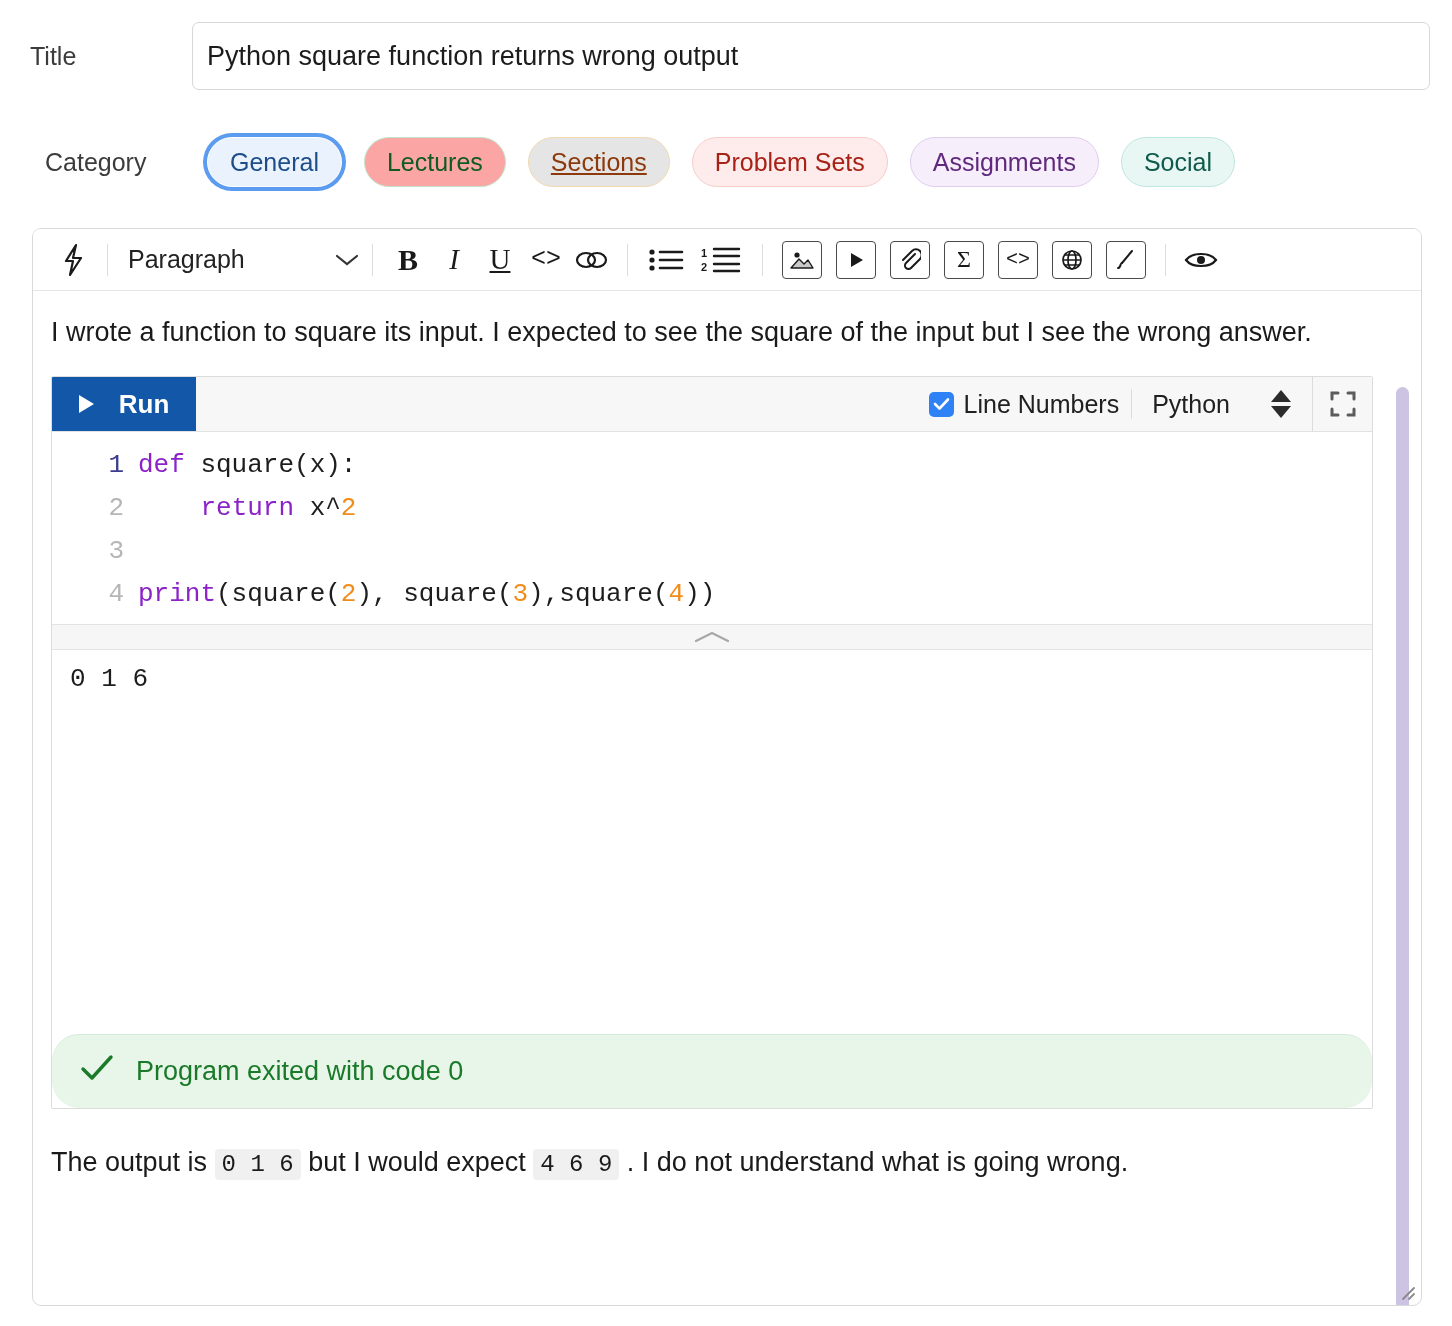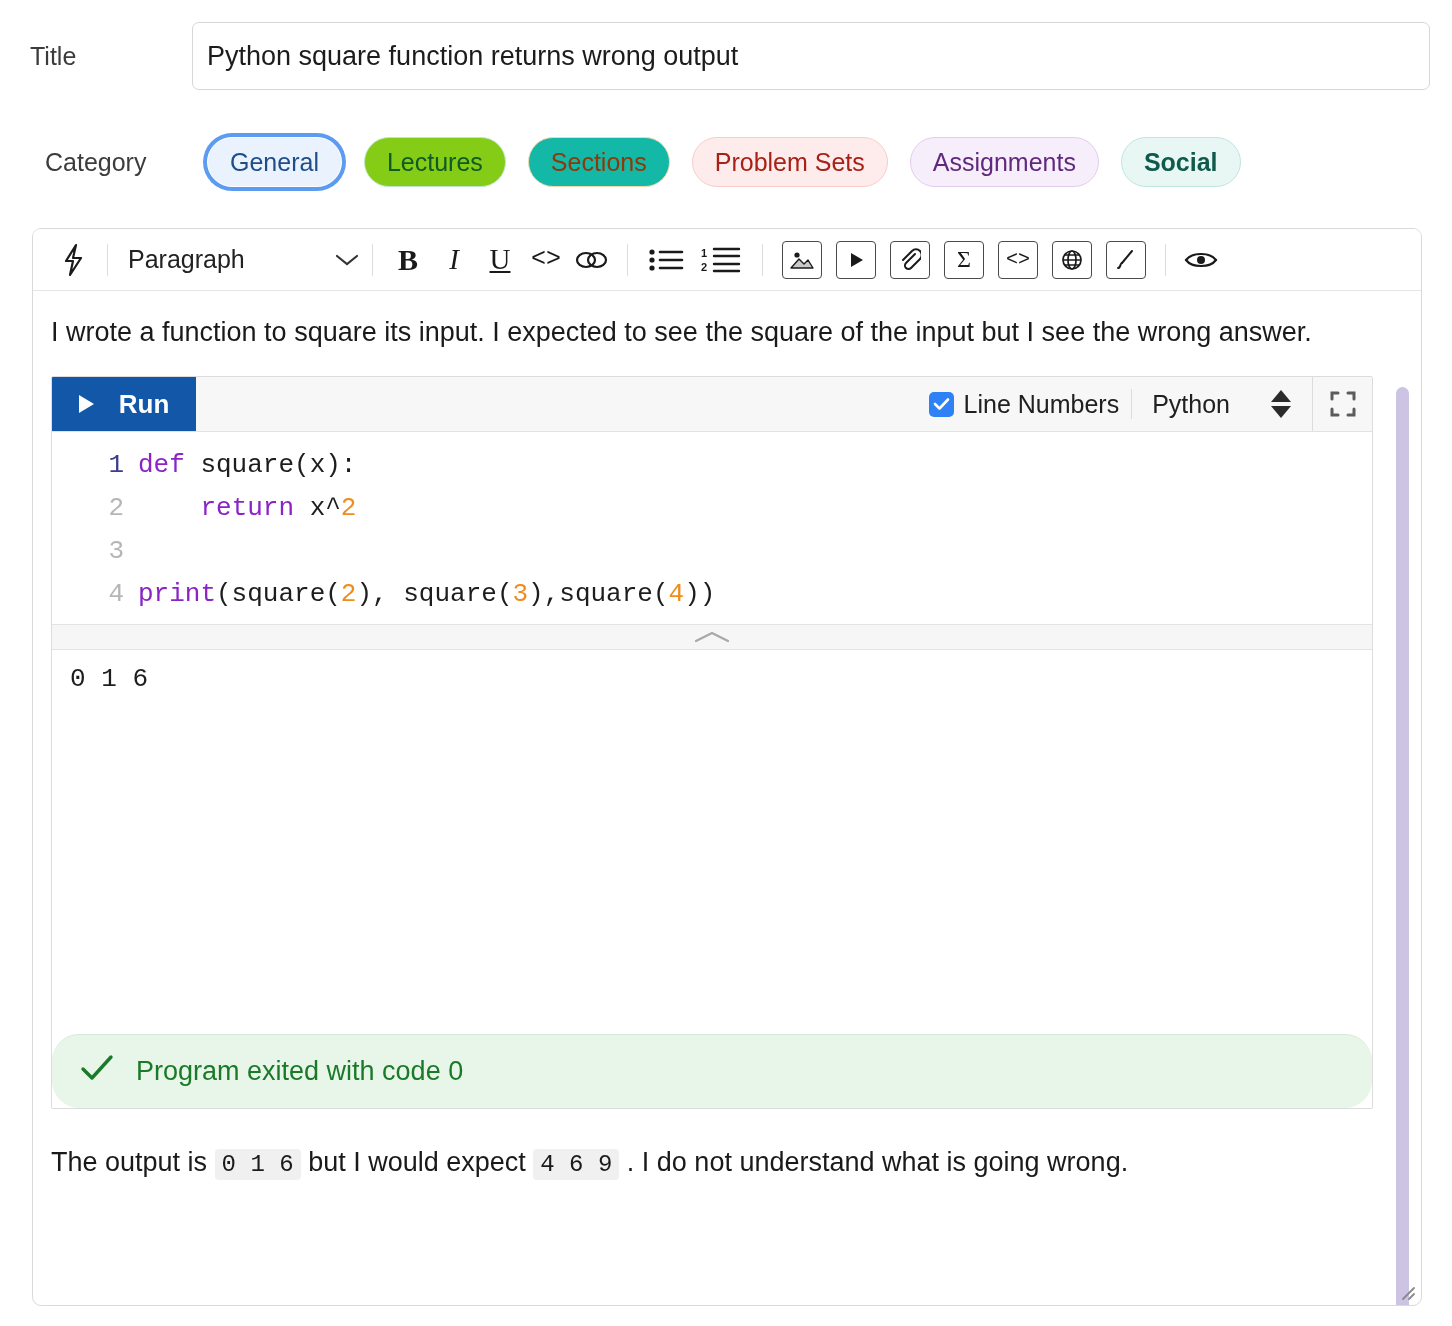--- a/index.html
+++ b/index.html
@@ -337,25 +337,25 @@
 
   <div class="title-row">
     <div class="field-label">Title</div>
     <input class="title-input" type="text" value="Python square function returns wrong output" style="">
   </div>
 
   <div class="category-row">
     <div class="field-label">Category</div>
     <div class="pills" id="pills">
         <div class="pill selected" style="background: rgb(234, 242, 253); color: rgb(29, 78, 137);">General</div>
-        <div class="pill" style="background: #84cc16; color: rgb(15, 90, 37); border-color: rgb(191, 229, 201);">Lectures</div>
-        <div class="pill" style="background: #14b8a6; color: rgb(140, 58, 11); border-color: rgb(242, 217, 176);">Sections</div>
+        <div class="pill" style="background: #fca5a5; color: rgb(15, 90, 37); border-color: rgb(191, 229, 201);">Lectures</div>
+        <div class="pill" style="background: #e5e5e5; color: rgb(140, 58, 11); border-color: rgb(242, 217, 176); text-decoration: underline;">Sections</div>
         <div class="pill" style="background: rgb(253, 236, 235); color: rgb(168, 33, 23); border-color: rgb(246, 205, 201);">Problem Sets</div>
         <div class="pill" style="background: rgb(246, 238, 251); color: rgb(97, 41, 125); border-color: rgb(226, 205, 238);">Assignments</div>
-        <div class="pill" style="background: rgb(232, 247, 243); color: rgb(15, 90, 76); border-color: rgb(191, 230, 221); font-weight: bold;">Social</div>
+        <div class="pill" style="background: rgb(232, 247, 243); color: rgb(15, 90, 76); border-color: rgb(191, 230, 221);">Social</div>
       </div>
   </div>
 
   <div class="editor">
 
     <div class="toolbar">
       <div class="tb-icon" style="width:44px;height:44px;">
         <svg width="26" height="34" viewBox="0 0 26 34" fill="none" stroke="#1a1a1a" stroke-width="2.2" stroke-linejoin="round">
           <path d="M16 2 L6 18 H13 L10 32 L21 15 H13 Z"></path>
         </svg>

